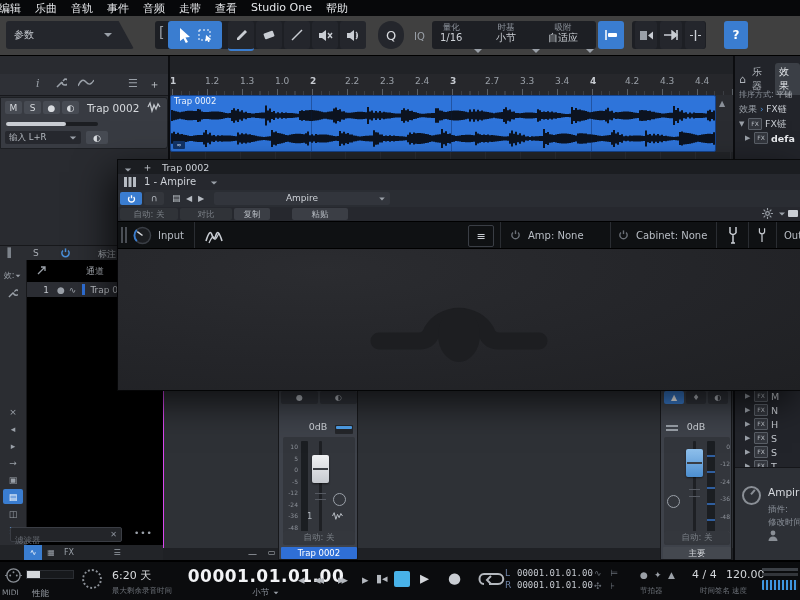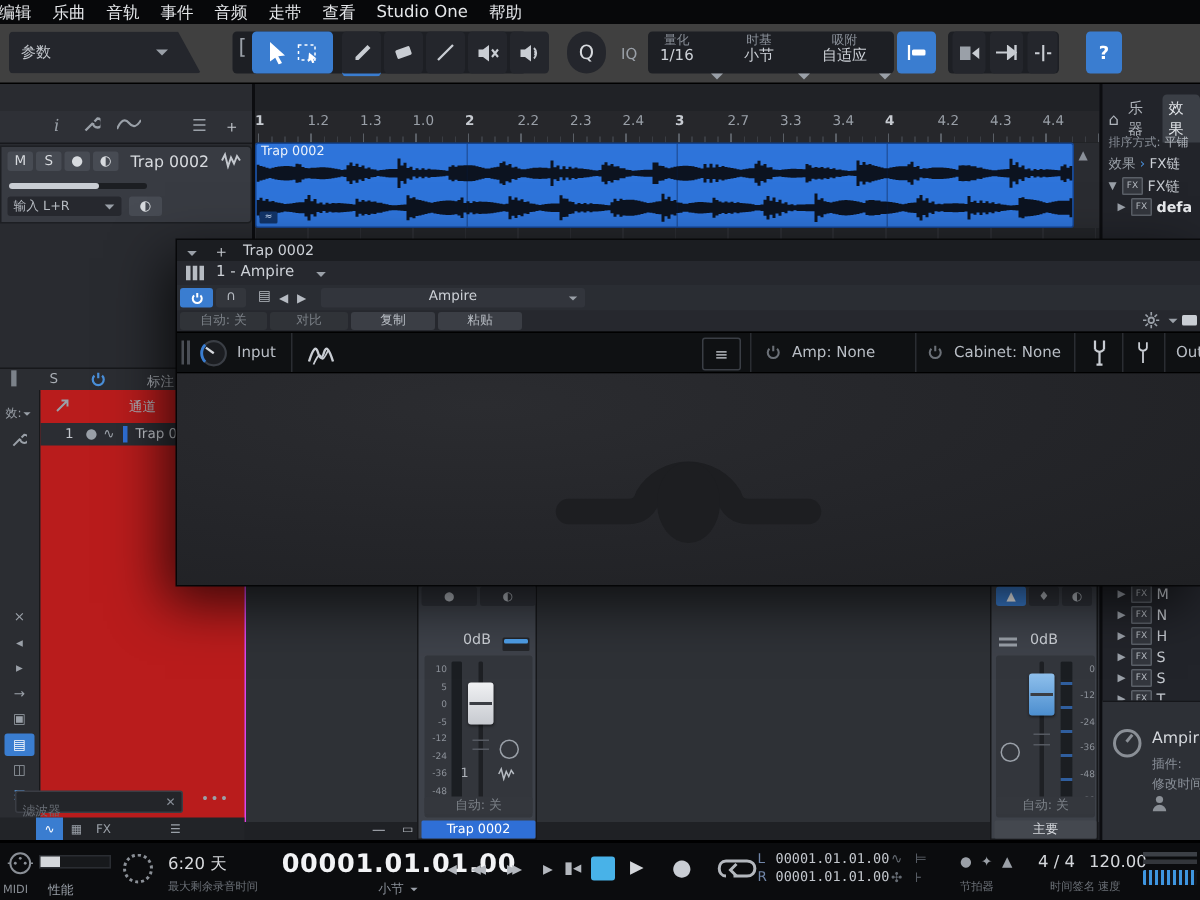--- a/index.html
+++ b/index.html
@@ -72,21 +72,21 @@
   
   #console{position:absolute;left:0;top:245px;width:733px;height:315px;background:#2e3136;z-index:2;}
   #console-top{position:absolute;left:0;top:0;width:733px;height:15px;background:#2b2d32;
                border-top:1px solid #17181b;border-bottom:1px solid #17181b;font-size:9px;color:#a9aeb5;}
   #c-leftcol{position:absolute;left:0;top:15px;width:26px;height:300px;background:#2b2d32;
              border-right:1px solid #17181b;}
   .cicon{width:20px;height:15px;margin:2px auto;display:flex;align-items:center;justify-content:center;
          font-size:9px;color:#9aa0a8;border-radius:2px;}
   .cicon.sel{background:#3a7dd0;color:#fff;}
   .cicon.bluetxt{color:#5e9ee6;}
-  #chanlist{position:absolute;left:27px;top:15px;width:136px;height:300px;background:#b91c1c;
+  #chanlist{position:absolute;left:27px;top:15px;width:136px;height:300px;background:#000000;
             border-right:5px solid #d946ef;}
   #chan-strip-area{position:absolute;left:164px;top:15px;width:569px;height:300px;background:#2e3136;}
   #console-bottombar{position:absolute;left:140px;top:303px;width:593px;height:12px;background:#1f2125;}
   .mixstrip{position:absolute;background:#3e424a;border:1px solid #17181b;box-sizing:border-box;}
   .mixbtn{position:absolute;height:13px;background:#30333a;border-radius:2px;display:flex;
           align-items:center;justify-content:center;font-size:8px;color:#b6bbc2;}
   .mixbtn.blue{background:#3a7dd0;color:#fff;}
   .gain{position:absolute;width:100%;text-align:center;font-size:9.5px;color:#cdd1d7;margin-top:12px;}
   .fader-panel{position:absolute;background:#33363c;border-radius:2px;}
   .scale{position:absolute;display:flex;flex-direction:column;justify-content:space-between;
@@ -567,21 +567,21 @@
     <span class="abs" style="left:68px;top:4px;color:#b6bbc2;font-size:8px;">◀</span>
     <span class="abs" style="left:80px;top:4px;color:#b6bbc2;font-size:8px;">▶</span>
     <div class="abs" style="left:96px;top:2px;width:176px;height:13px;background:#32353c;border-radius:2px;">
       <span style="position:absolute;width:100%;text-align:center;font-size:9px;color:#cdd1d7;top:1px;">Ampire</span>
       <span class="dd-arrow" style="position:absolute;right:4px;top:5px;transform:scale(.7);"></span>
     </div>
   </div>
   <div id="pw-chip-row">
     <div class="pw-chip" style="left:2px;width:58px;background:#303338;color:#7b8087;">自动: 关</div>
     <div class="pw-chip" style="left:62px;width:52px;background:#303338;color:#7b8087;">对比</div>
-    <div class="pw-chip" style="left:116px;width:56px;background:#3b3e45;color:#b9bec5;text-align:center;">复制</div>
+    <div class="pw-chip" style="left:116px;width:36px;background:#3b3e45;color:#b9bec5;text-align:center;">复制</div>
     <div class="pw-chip" style="left:174px;width:56px;background:#3b3e45;color:#b9bec5;">粘贴</div>
     <span class="abs" style="left:644px;top:1px;">
       <svg width="11" height="11" viewBox="0 0 12 12">
           <circle cx="6" cy="6" r="2" fill="none" stroke="#9aa0a8" stroke-width="1.3"></circle>
           <path d="M6 0v2.5M6 9.5V12M0 6h2.5M9.5 6H12M1.8 1.8l1.8 1.8M8.4 8.4l1.8 1.8M10.2 1.8L8.4 3.6M3.6 8.4l-1.8 1.8" stroke="#9aa0a8" stroke-width="1.2"></path>
         </svg>
     </span>
     <span class="abs dd-arrow" style="left:660px;top:5px;transform:scale(.75);"></span>
     <div class="abs" style="left:670px;top:3px;width:10px;height:7px;background:#c9cdd3;border-radius:1px;"></div>
   </div>

